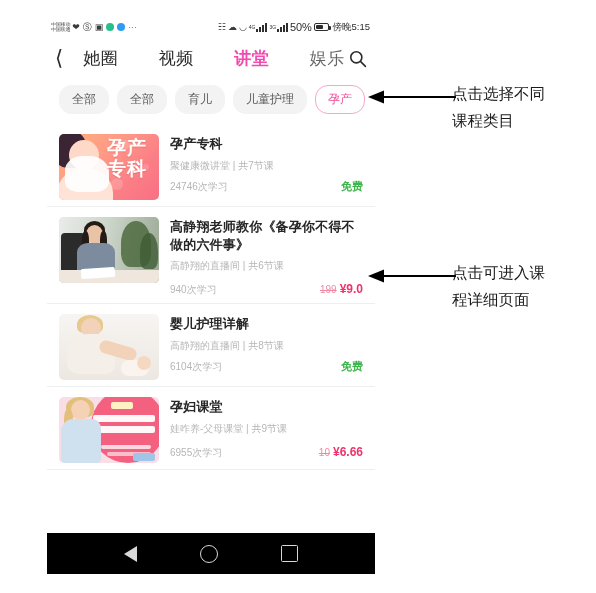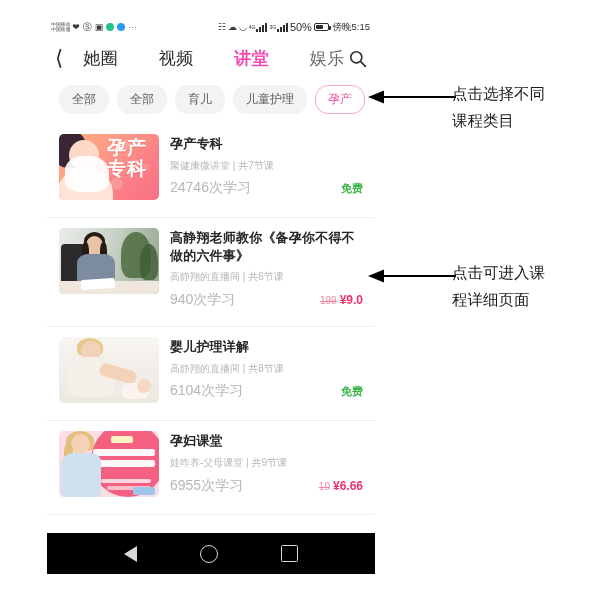--- a/index.html
+++ b/index.html
@@ -177,21 +177,21 @@
     background: #ffffff;
     border: 1px solid #f6a8cb;
     color: #f2509c;
   }
 
   
   .list { background: #ffffff; }
   .card {
     display: flex;
     align-items: flex-start;
-    padding: 10px 12px 17px 12px;
+    padding: 10px 12px 6px 12px;
     box-sizing: border-box;
     border-bottom: 1px solid #efefef;
     cursor: pointer;
     position: relative;
   }
   .thumb {
     width: 100px;
     height: 66px;
     border-radius: 5px;
     flex: 0 0 auto;
@@ -219,21 +219,21 @@
     line-height: 1.2;
     white-space: nowrap;
     overflow: hidden;
   }
   .cfoot {
     display: flex;
     align-items: baseline;
     justify-content: space-between;
     margin-top: 7px;
   }
-  .clearn { font-size: 14px; color: #b6b6b6; }
+  .clearn { font-size: 10px; color: #b6b6b6; }
   .cfree { font-size: 11px; color: #3cb54a; font-weight: bold; }
   .cprice { white-space: nowrap; }
   .cprice .old {
     font-size: 10px;
     color: #ef8aa5;
     text-decoration: line-through;
     margin-right: 3px;
   }
   .cprice .new {
     font-size: 12px;

